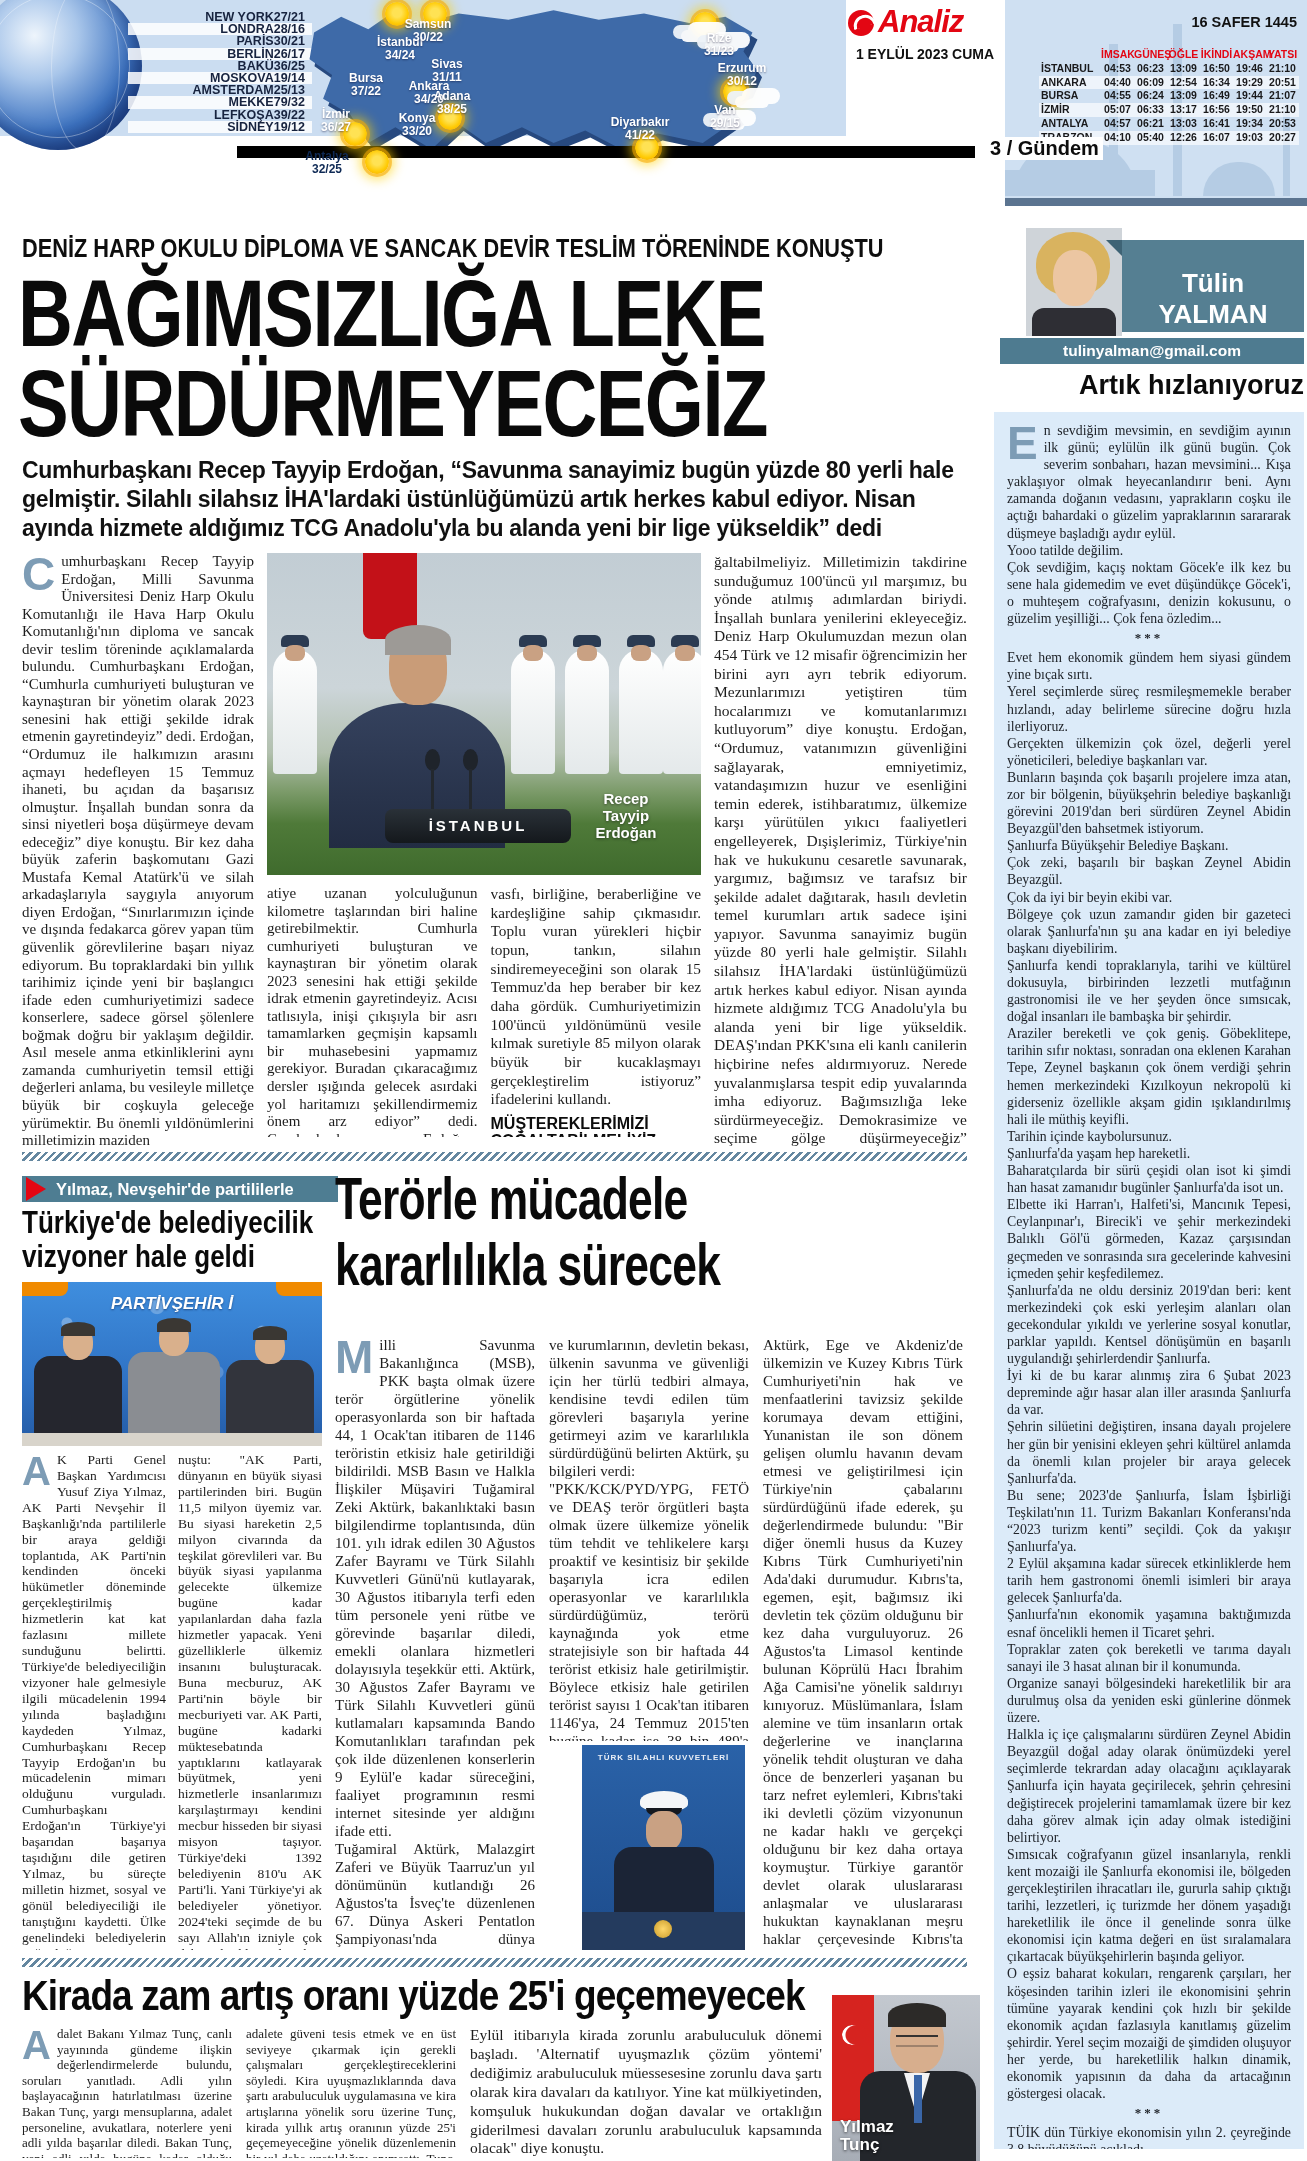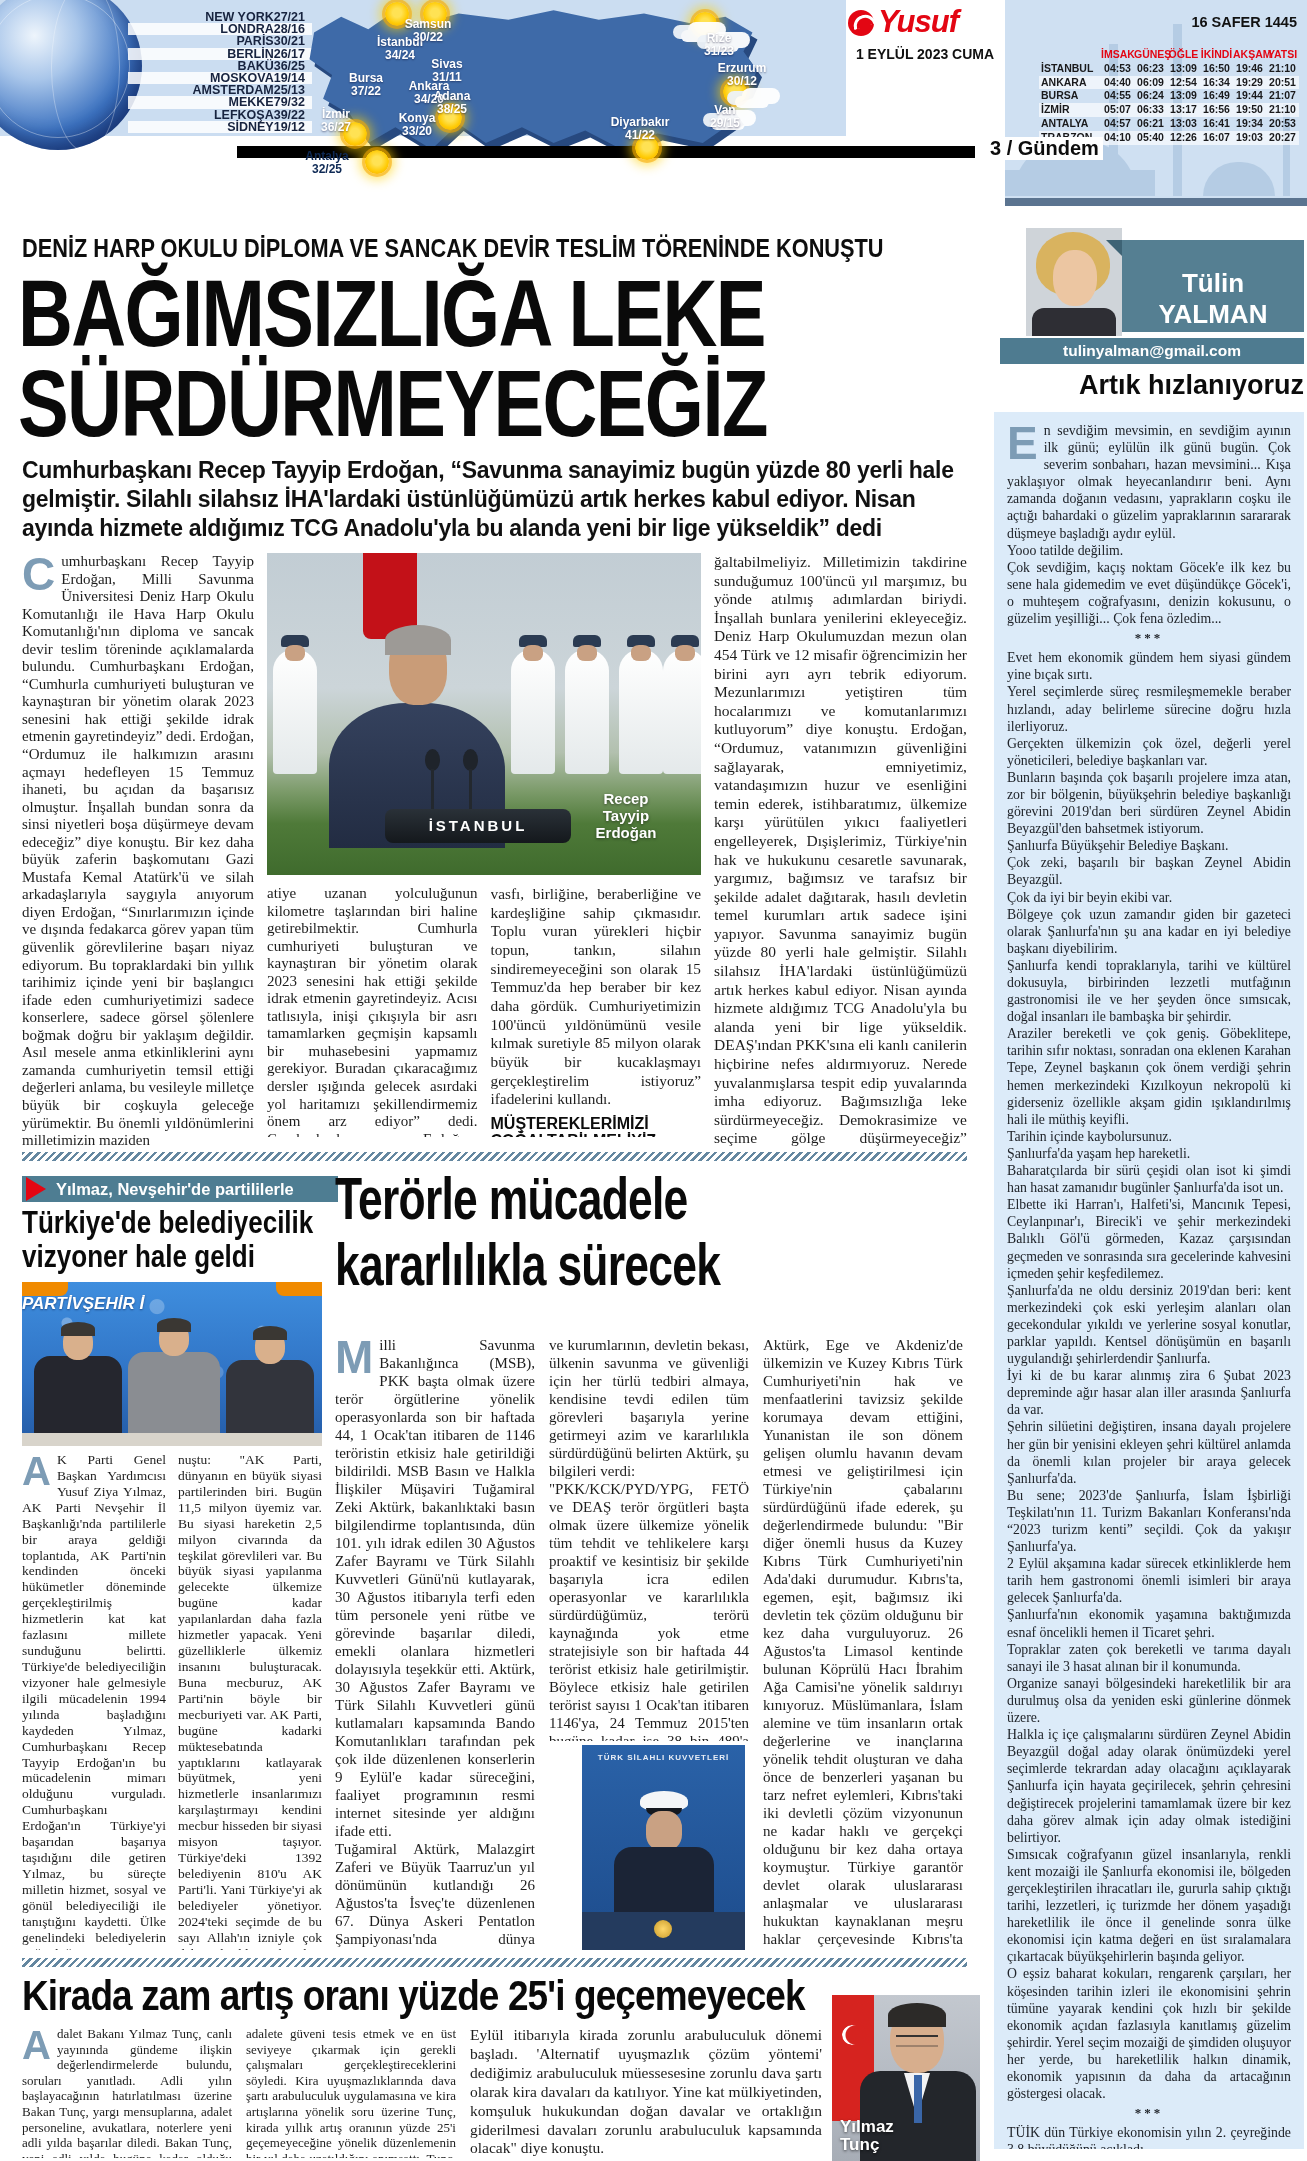--- a/index.html
+++ b/index.html
@@ -146,21 +146,21 @@
     line-height:34px;color:#0a0a0a;transform:scaleX(.84);transform-origin:left;white-space:nowrap}
   #phl1{top:1206px} #phl2{top:1240px}
   #pphoto{left:22px;top:1282px;width:300px;height:164px;overflow:hidden;
     background:linear-gradient(180deg,#3f8ede 0%,#2f72c4 60%,#245ba5 100%)}
   #pphoto .drops{position:absolute;inset:0;background-image:
     radial-gradient(circle at 15% 25%,rgba(255,255,255,.3) 0 5px,transparent 6px),
     radial-gradient(circle at 45% 15%,rgba(255,255,255,.25) 0 7px,transparent 8px),
     radial-gradient(circle at 80% 30%,rgba(255,255,255,.3) 0 5px,transparent 6px),
     radial-gradient(circle at 65% 55%,rgba(255,255,255,.2) 0 6px,transparent 7px),
     radial-gradient(circle at 25% 60%,rgba(255,255,255,.22) 0 5px,transparent 6px)}
-  #pphoto .bannertext{position:absolute;top:12px;left:0;width:100%;display:flex;justify-content:flex-start;
+  #pphoto .bannertext{position:absolute;top:12px;left:0;width:100%;display:flex;justify-content:center;
     color:#fff;font-family:"Liberation Sans",sans-serif;font-weight:bold;font-size:17px;font-style:italic;
     text-shadow:0 1px 2px rgba(0,20,60,.5)}
   #pphoto .corner{position:absolute;top:0;width:46px;height:14px;background:#f08a00}
   .pman{position:absolute;bottom:12px;border-radius:16px 16px 0 0}
   .pman .phead{position:absolute;left:50%;transform:translateX(-50%);top:-30px;width:30px;height:34px;
     background:#d9b08c;border-radius:45%}
   .pman .phead:before{content:"";position:absolute;left:-2px;top:-4px;width:34px;height:14px;
     background:#3a3733;border-radius:50% 50% 0 0}
   #ptablefront{position:absolute;left:0;bottom:0;width:100%;height:13px;background:#d8d4cb}
   #ptxt{left:22px;top:1452px;width:300px;height:498px;display:flex;gap:12px;
@@ -327,21 +327,21 @@
       </div>
     <div class="mlabel" style="left:420px;top:104px">
         <div>Van</div>
         <div>29/15</div>
       </div>
   </div>
 </div>
 
 <div class="abs" id="logoblock">
   <div id="logoswirl"></div>
-  <div id="logotext">Yusuf</div>
+  <div id="logotext">Analiz</div>
   <div id="dateline">1 EYLÜL 2023 CUMA</div>
 </div>
 
 <div class="abs" id="mastpanel">
   <div class="mosq" style="left:8px;bottom:10px;width:124px;height:56px;border-radius:62px 62px 0 0"></div>
   <div class="mosq" style="left:-6px;bottom:10px;width:156px;height:26px"></div>
   <div class="mosq" style="left:104px;bottom:10px;width:9px;height:152px"></div>
   <div class="mosq" style="left:168px;bottom:10px;width:9px;height:172px"></div>
   <div class="mosq" style="left:198px;bottom:10px;width:72px;height:34px;border-radius:36px 36px 0 0"></div>
   <div class="mosq" style="left:278px;bottom:10px;width:7px;height:92px"></div>

